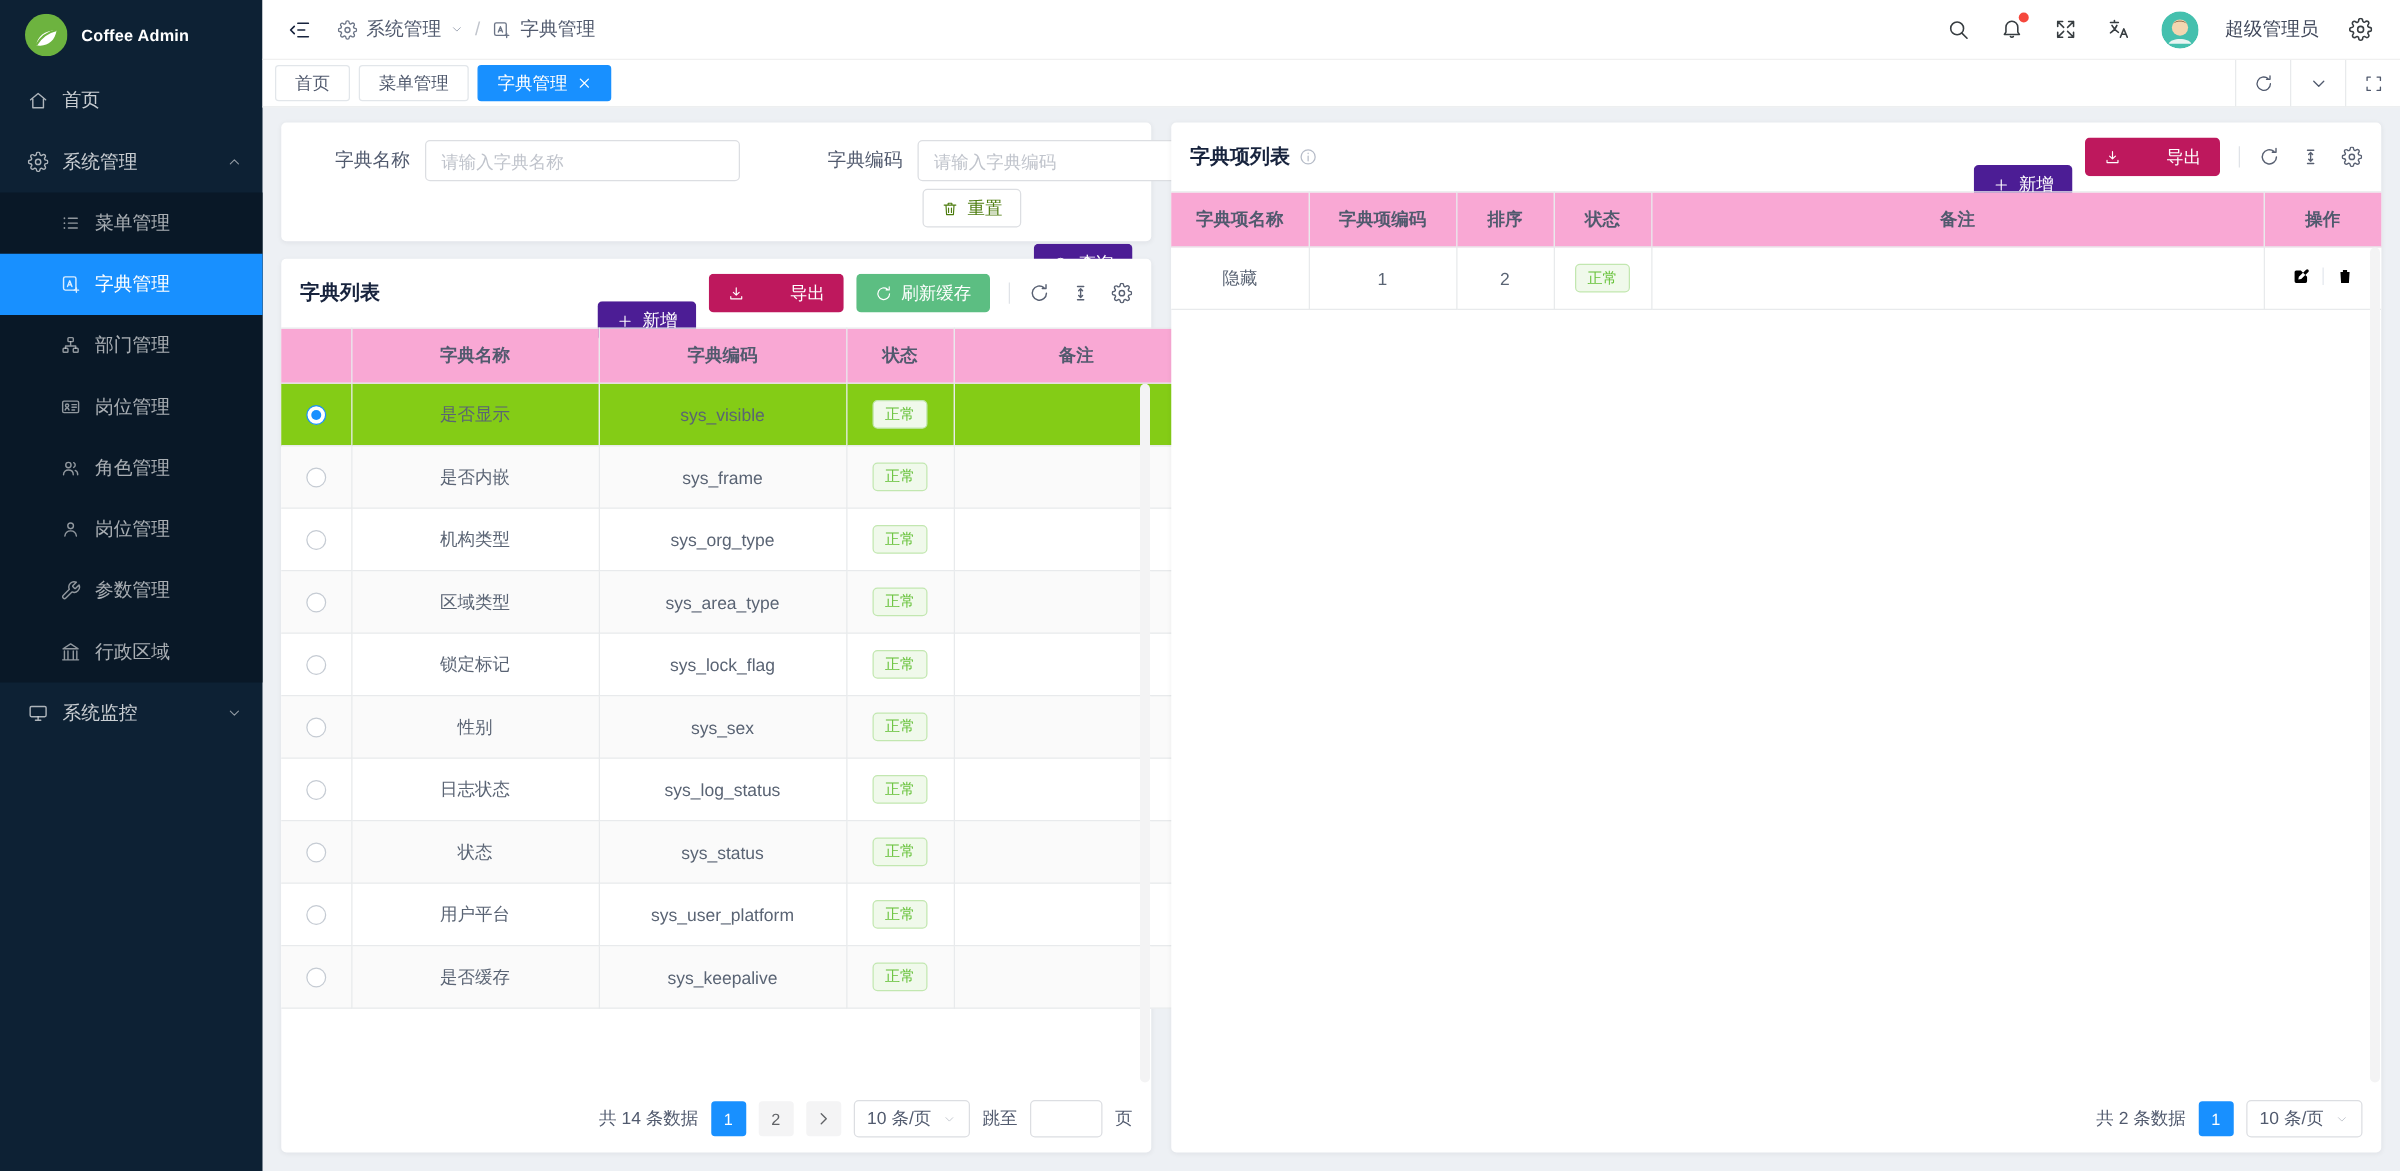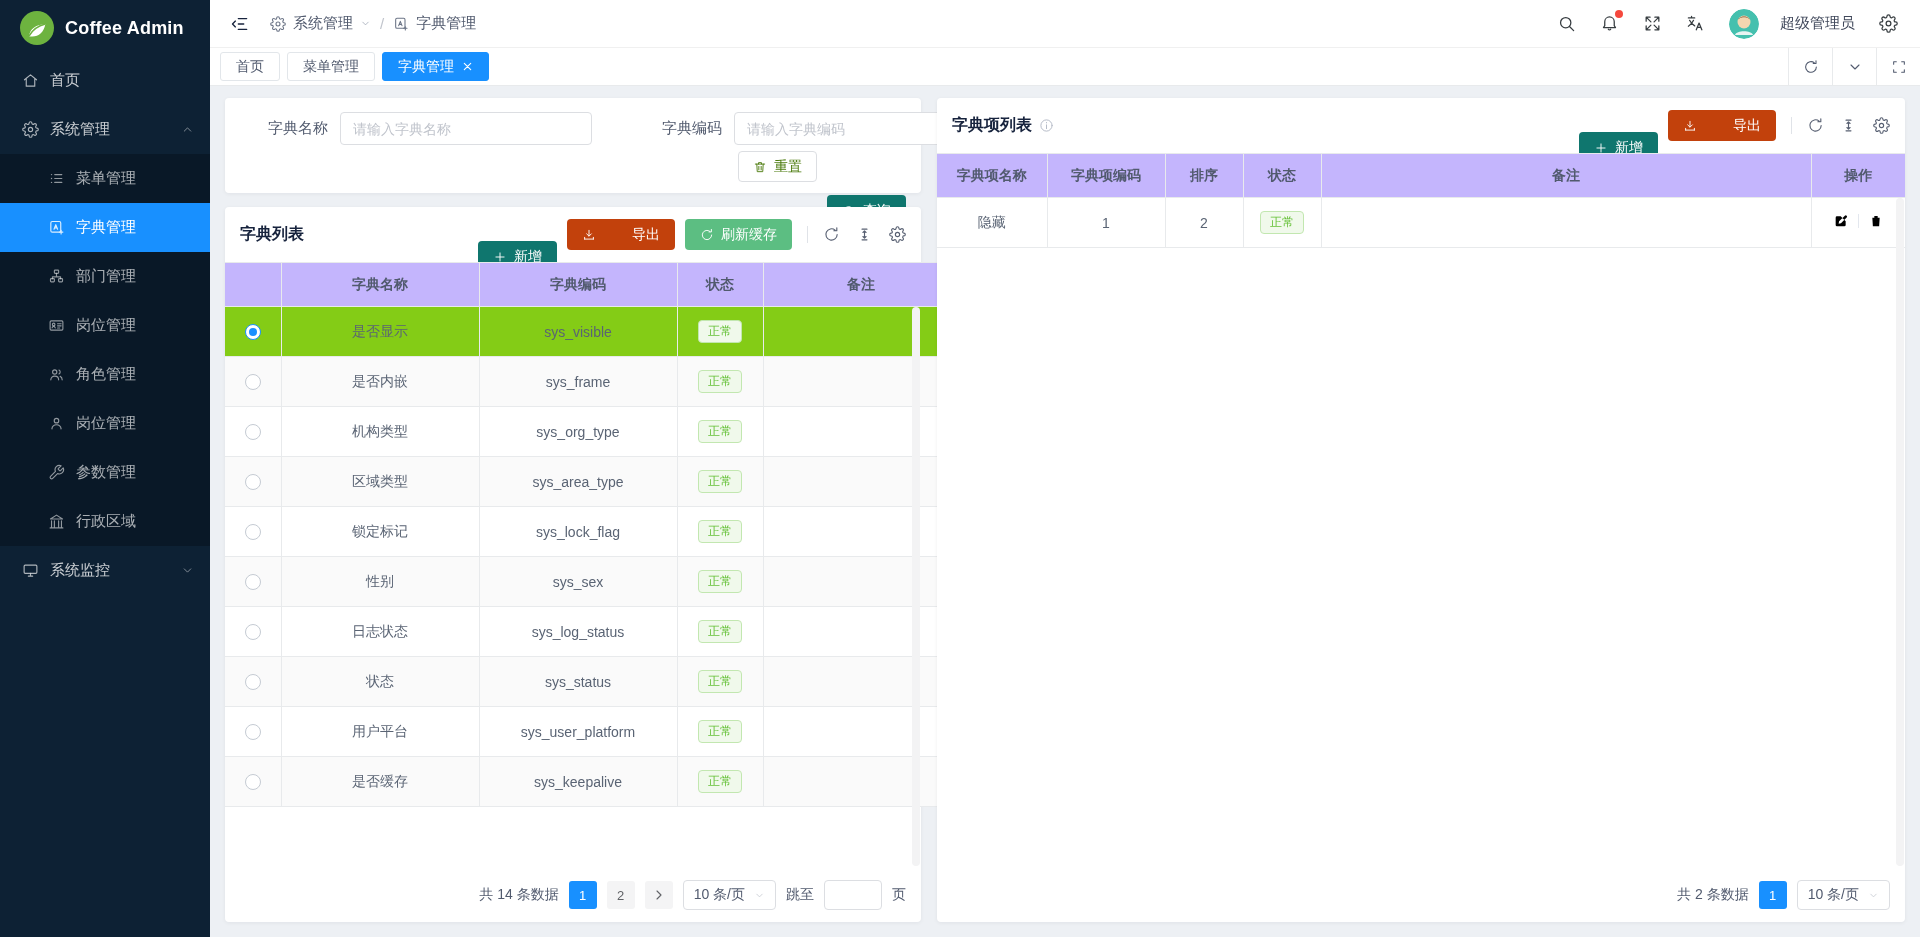--- a/index.html
+++ b/index.html
@@ -6,21 +6,21 @@
   html,body { width:1920px; height:937px; overflow:hidden; }
   body { font-family:"Liberation Sans","DejaVu Sans",sans-serif; font-size:14px; color:#515a6e;
          display:flex; background:#edf0f4; }
   .ic { width:18px; height:18px; flex:none; }
   svg.ic { stroke:currentColor; fill:none; stroke-width:1.6; stroke-linecap:round; stroke-linejoin:round; }
 
   
   .sidebar { width:210px; height:100%; background:#0d2134; flex:none; display:flex; flex-direction:column; }
   .logo { height:56px; display:flex; align-items:center; padding-left:20px; gap:11px; }
   .logo-badge { width:34px; height:34px; flex:none; }
-  .logo-title { color:#fff; font-size:18px; font-weight:bold; letter-spacing:.2px; }
+  .logo-title { color:#fff; font-size:13px; font-weight:bold; letter-spacing:.2px; }
   .side-item { height:49px; display:flex; align-items:center; padding-left:22px; gap:11px;
                color:rgba(255,255,255,.78); font-size:15px; position:relative; cursor:pointer; }
   .side-item .ic { width:17px; height:17px; opacity:.85; }
   .side-item .chev { position:absolute; right:16px; width:13px; height:13px; opacity:.7; }
   .submenu { background:#091827; }
   .submenu .side-item { padding-left:48px; color:rgba(255,255,255,.65); }
   .submenu .side-item.active { background:#1890ff; color:#fff; }
 
   
   .main { flex:1; display:flex; flex-direction:column; min-width:0; }
@@ -67,37 +67,37 @@
   .form-item + .form-item { margin-left:42px; }
   .form-label { width:88px; text-align:right; margin-right:12px; font-size:15px; color:#515a6e; }
   .form-input { width:252px; height:33px; border:1px solid #dcdee2; border-radius:4px; padding:0 12px;
                 font-size:14px; color:#515a6e; outline:none; font-family:inherit; }
   .form-input::placeholder { color:#c0c4cc; }
   .form-actions { display:flex; justify-content:flex-end; gap:10px; margin-top:6px; }
   .btn { height:31px; border-radius:4px; border:1px solid transparent; display:inline-flex; align-items:center;
          gap:7px; padding:0 14px; font-size:14px; cursor:pointer; font-family:inherit; background:#fff; }
   .btn .ic { width:14px; height:14px; }
   .btn-ghost { border-color:#dcdee2; color:#4d7c0f; }
-  .btn-primary { background:#0f766e; color:#fff;margin-top:44px; }
-  .btn-warn { background:#c2410c; color:#fff;gap:36px; }
+  .btn-primary { background:#4c1d95; color:#fff;margin-top:44px; }
+  .btn-warn { background:#be185d; color:#fff;gap:36px; }
   .btn-success { background:#5cbe82; color:#fff; }
 
   
   .table-card { flex:1; display:flex; flex-direction:column; min-height:0; position:relative; }
   .panel-head { height:55px; display:flex; align-items:center; padding:0 15px; flex:none; }
   .panel-title { font-size:16px; font-weight:600; color:#17233d; display:flex; align-items:center; gap:7px; }
   .panel-title .ic { width:15px; height:15px; color:#b6bcc8; }
   .panel-actions { margin-left:auto; display:flex; align-items:center; gap:10px; }
   .tool-divider { width:1px; height:17px; background:#e0e3e8; margin:0 5px; }
   .mini-tools { display:flex; align-items:center; gap:16px; color:#586072; }
   .mini-tools .ic { width:17px; height:17px; cursor:pointer; }
 
   .tbl-wrap { flex:1; min-height:0; position:relative; }
   table { width:100%; border-collapse:collapse; table-layout:fixed; }
-  th { background:#c4b5fd; color:#515a6e; font-weight:600; font-size:14px; height:44px;
+  th { background:#f9a8d4; color:#515a6e; font-weight:600; font-size:14px; height:44px;
        border:1px solid #e8eaec; border-left:none; }
   th:last-child { border-right:none; }
   td { height:50px; text-align:center; font-size:14px; color:#5a6474; border:1px solid #e8eaec;
        border-left:none; background:#fff; }
   td:last-child { border-right:none; }
   tr:nth-child(even) td { background:#fafafa; }
   tr.tr-selected td { background:#84cc16; }
   tr { cursor:pointer; }
 
   .radio { width:16px; height:16px; border-radius:50%; border:1px solid #c5cbd3; background:#fff;

